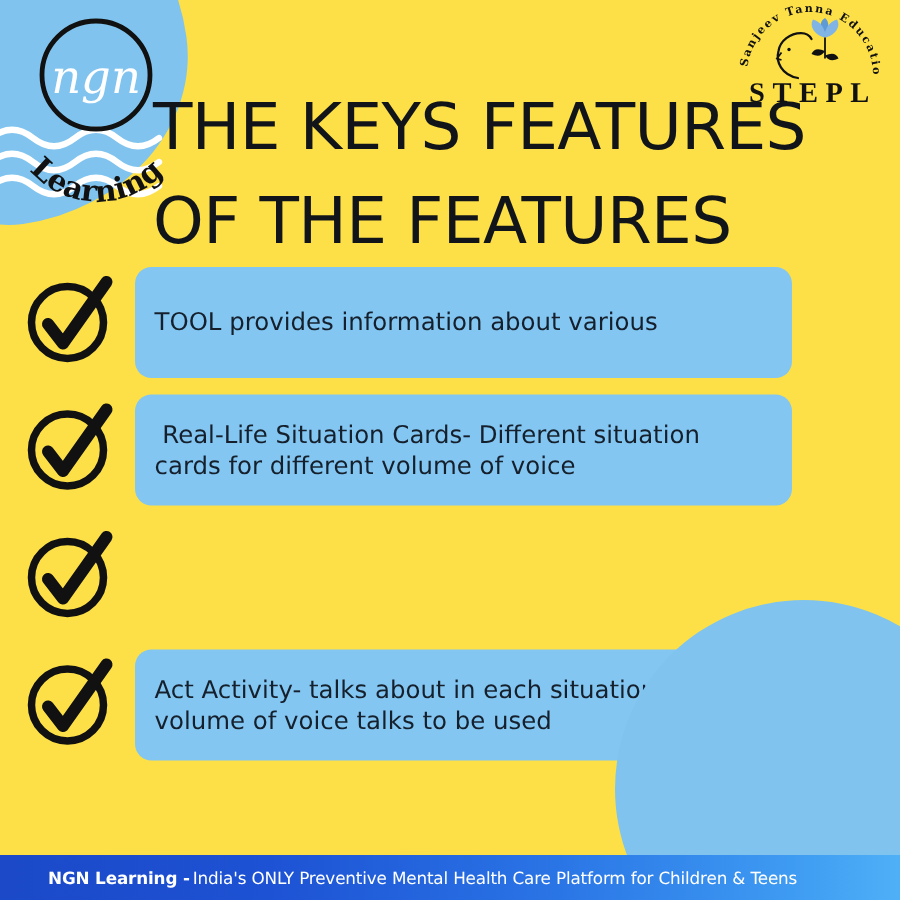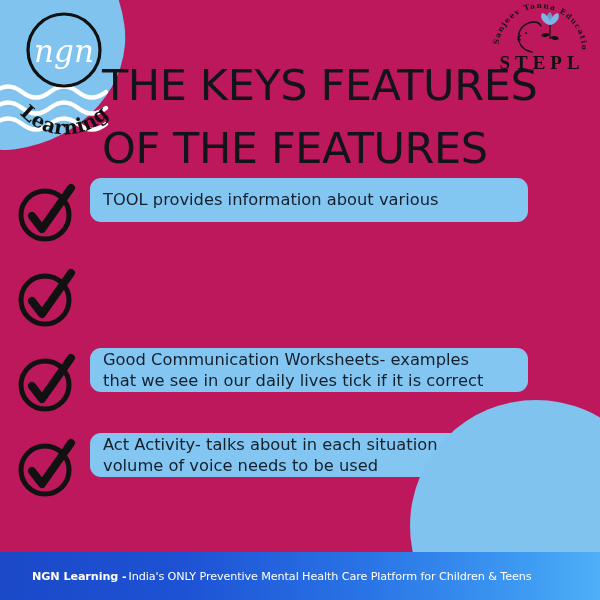--- a/index.html
+++ b/index.html
@@ -10,21 +10,21 @@
   body {
     width: 600px;
     height: 600px;
     overflow: hidden;
     font-family: "Liberation Sans", sans-serif;
   }
   #poster {
     position: relative;
     width: 600px;
     height: 600px;
-    background: #be185d;
+    background: #fde047;
     overflow: hidden;
   }
 
   
   .blob-tl {
     position: absolute;
     left: -92px;
     top: -88px;
     width: 216px;
     height: 236px;
@@ -112,21 +112,21 @@
     left: 16px;
     top: 4px;
     width: 62px;
     height: 62px;
   }
   .pill {
     position: absolute;
     left: 90px;
     top: 0;
     width: 438px;
-    height: 44px;
+    height: 74px;
     box-sizing: border-box;
     background: #83C6F2;
     border-radius: 11px;
     padding: 7px 12px 7px 13px;
     display: flex;
     flex-direction: column;
     justify-content: center;
   }
   .pill .ln {
     display: block;
@@ -136,21 +136,21 @@
     color: #15202C;
     white-space: pre;
   }
 
   
   .footer {
     position: absolute;
     left: 0;
     bottom: 0;
     width: 600px;
-    height: 48px;
+    height: 30px;
     background: linear-gradient(90deg, #1B49C8 0%, #1D52D4 30%, #2A75E6 62%, #3E9BF2 88%, #4FB0F7 100%);
     display: flex;
     align-items: center;
     padding-left: 32px;
     box-sizing: border-box;
   }
   .footer-brand {
     font-family: "DejaVu Sans", sans-serif;
     font-weight: bold;
     font-size: 11.2px;
@@ -228,41 +228,41 @@
       <div class="pill">
         <span class="ln">TOOL provides information about various</span>
       </div>
     </div>
 
     <div class="feature-row">
       <svg class="check-icon" viewBox="0 0 62 62">
         <circle cx="29" cy="33" r="24" fill="none" stroke="#111" stroke-width="5"></circle>
         <path d="M16 34 L26 47 L55 6" fill="none" stroke="#111" stroke-width="8" stroke-linecap="round" stroke-linejoin="round"></path>
       </svg>
-    </div>
-
-    <div class="feature-row">
-      <svg class="check-icon" viewBox="0 0 62 62">
-        <circle cx="29" cy="33" r="24" fill="none" stroke="#111" stroke-width="5"></circle>
-        <path d="M16 34 L26 47 L55 6" fill="none" stroke="#111" stroke-width="8" stroke-linecap="round" stroke-linejoin="round"></path>
-      </svg>
       <div class="pill">
-        <span class="ln">Good Communication Worksheets- examples</span>
-        <span class="ln">that we see in our daily lives tick if it is correct</span>
+        <span class="ln"> Real-Life Situation Cards- Different situation</span>
+        <span class="ln">cards for different volume of voice</span>
       </div>
+    </div>
+
+    <div class="feature-row">
+      <svg class="check-icon" viewBox="0 0 62 62">
+        <circle cx="29" cy="33" r="24" fill="none" stroke="#111" stroke-width="5"></circle>
+        <path d="M16 34 L26 47 L55 6" fill="none" stroke="#111" stroke-width="8" stroke-linecap="round" stroke-linejoin="round"></path>
+      </svg>
     </div>
 
     <div class="feature-row">
       <svg class="check-icon" viewBox="0 0 62 62">
         <circle cx="29" cy="33" r="24" fill="none" stroke="#111" stroke-width="5"></circle>
         <path d="M16 34 L26 47 L55 6" fill="none" stroke="#111" stroke-width="8" stroke-linecap="round" stroke-linejoin="round"></path>
       </svg>
       <div class="pill">
         <span class="ln">Act Activity- talks about in each situation what</span>
-        <span class="ln">volume of voice needs to be used</span>
+        <span class="ln">volume of voice talks to be used</span>
       </div>
     </div>
 
   </div>
 
   <div class="circle-br"></div>
 
   <div class="footer">
     <span class="footer-brand">NGN Learning -</span>
     <span class="footer-tag">India's ONLY Preventive Mental Health Care Platform for Children &amp; Teens</span>

